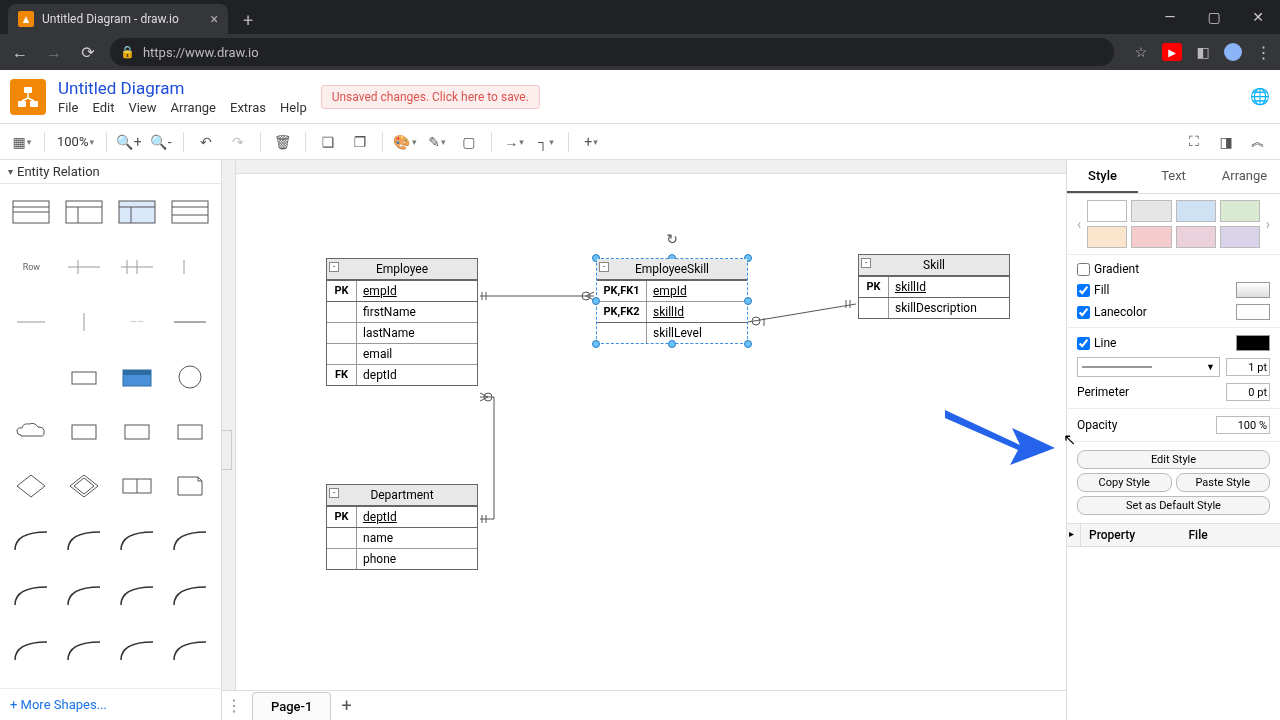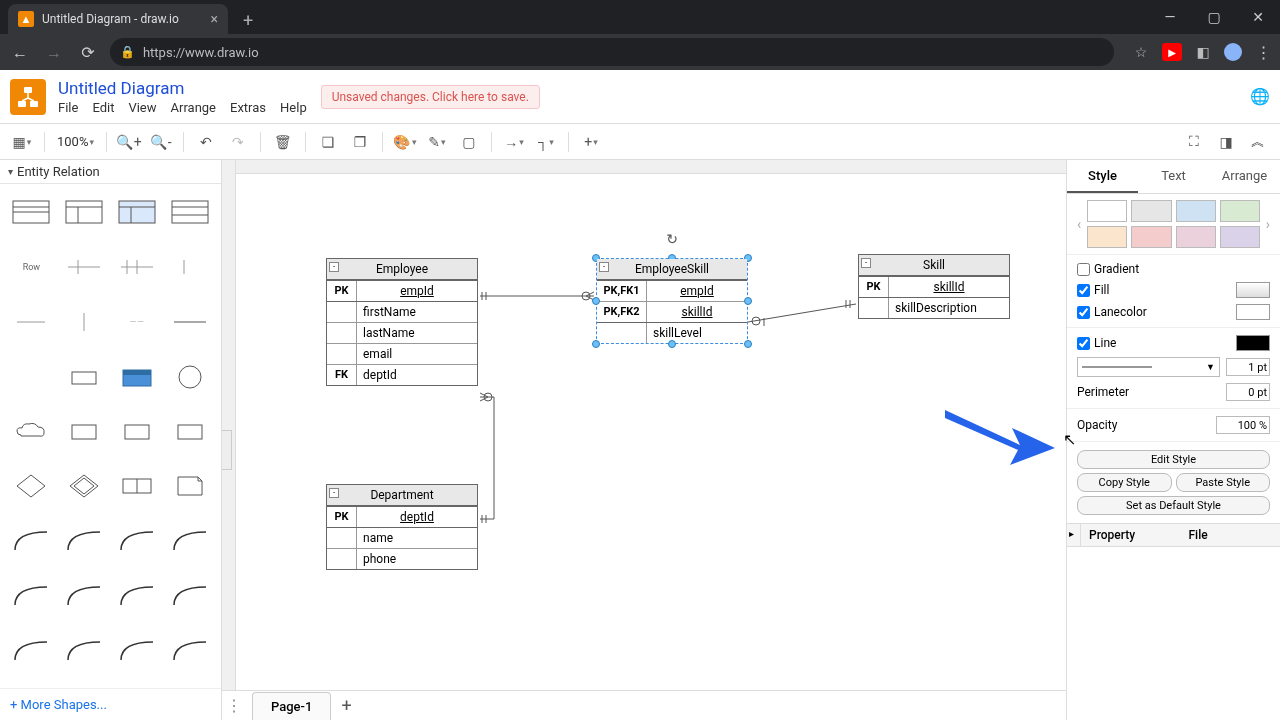--- a/index.html
+++ b/index.html
@@ -66,21 +66,21 @@
 .er-table { position: absolute; background: #fff; border: 1px solid #666; font-size: 12px; }
 .er-table.selected { border: 1.5px dashed #3b8de4; }
 .er-title { text-align: center; background: #e8e8e8; border-bottom: 1px solid #666; padding: 3px 4px; font-weight: normal; position:relative;}
 .er-title .fold { position:absolute; left:2px; top:3px; width:10px; height:10px; border:1px solid #888; font-size:8px; line-height:8px; text-align:center; background:#fff;}
 .er-row { display: flex; border-top: 1px solid #999; }
 .er-row:first-of-type { border-top: none;}
 .er-key { width: 30px; border-right: 1px solid #999; padding: 3px 4px; font-weight: bold; text-align:center; font-size:11px;}
 .er-key.wide { width: 50px; }
 .er-field { flex: 1; padding: 3px 6px; }
 .er-row-section { border-top: 1.5px solid #666;}
-.underline { text-decoration: underline; text-align: center; }
+.underline { text-decoration: underline; }
 
 .sel-handle { position:absolute; width:8px; height:8px; background:#6cc0f7; border:1px solid #2b7fc4; border-radius:50%;}
 .rotate-handle { position:absolute; font-size:14px; color:#555; left:50%; top:-28px; transform:translateX(-50%);}
 .menu-dia { position:absolute; right:4px; top:4px; width:10px; height:10px; background:#fc3; transform:rotate(45deg);}
 
 .connector { position:absolute; pointer-events:none; }
 
 
 .panel-right { width: 214px; border-left: 1px solid #ddd; background: #fff; display: flex; flex-direction: column; font-size: 12px; overflow-y:auto;}
 .panel-tabs { display: flex; border-bottom: 1px solid #ddd; }

